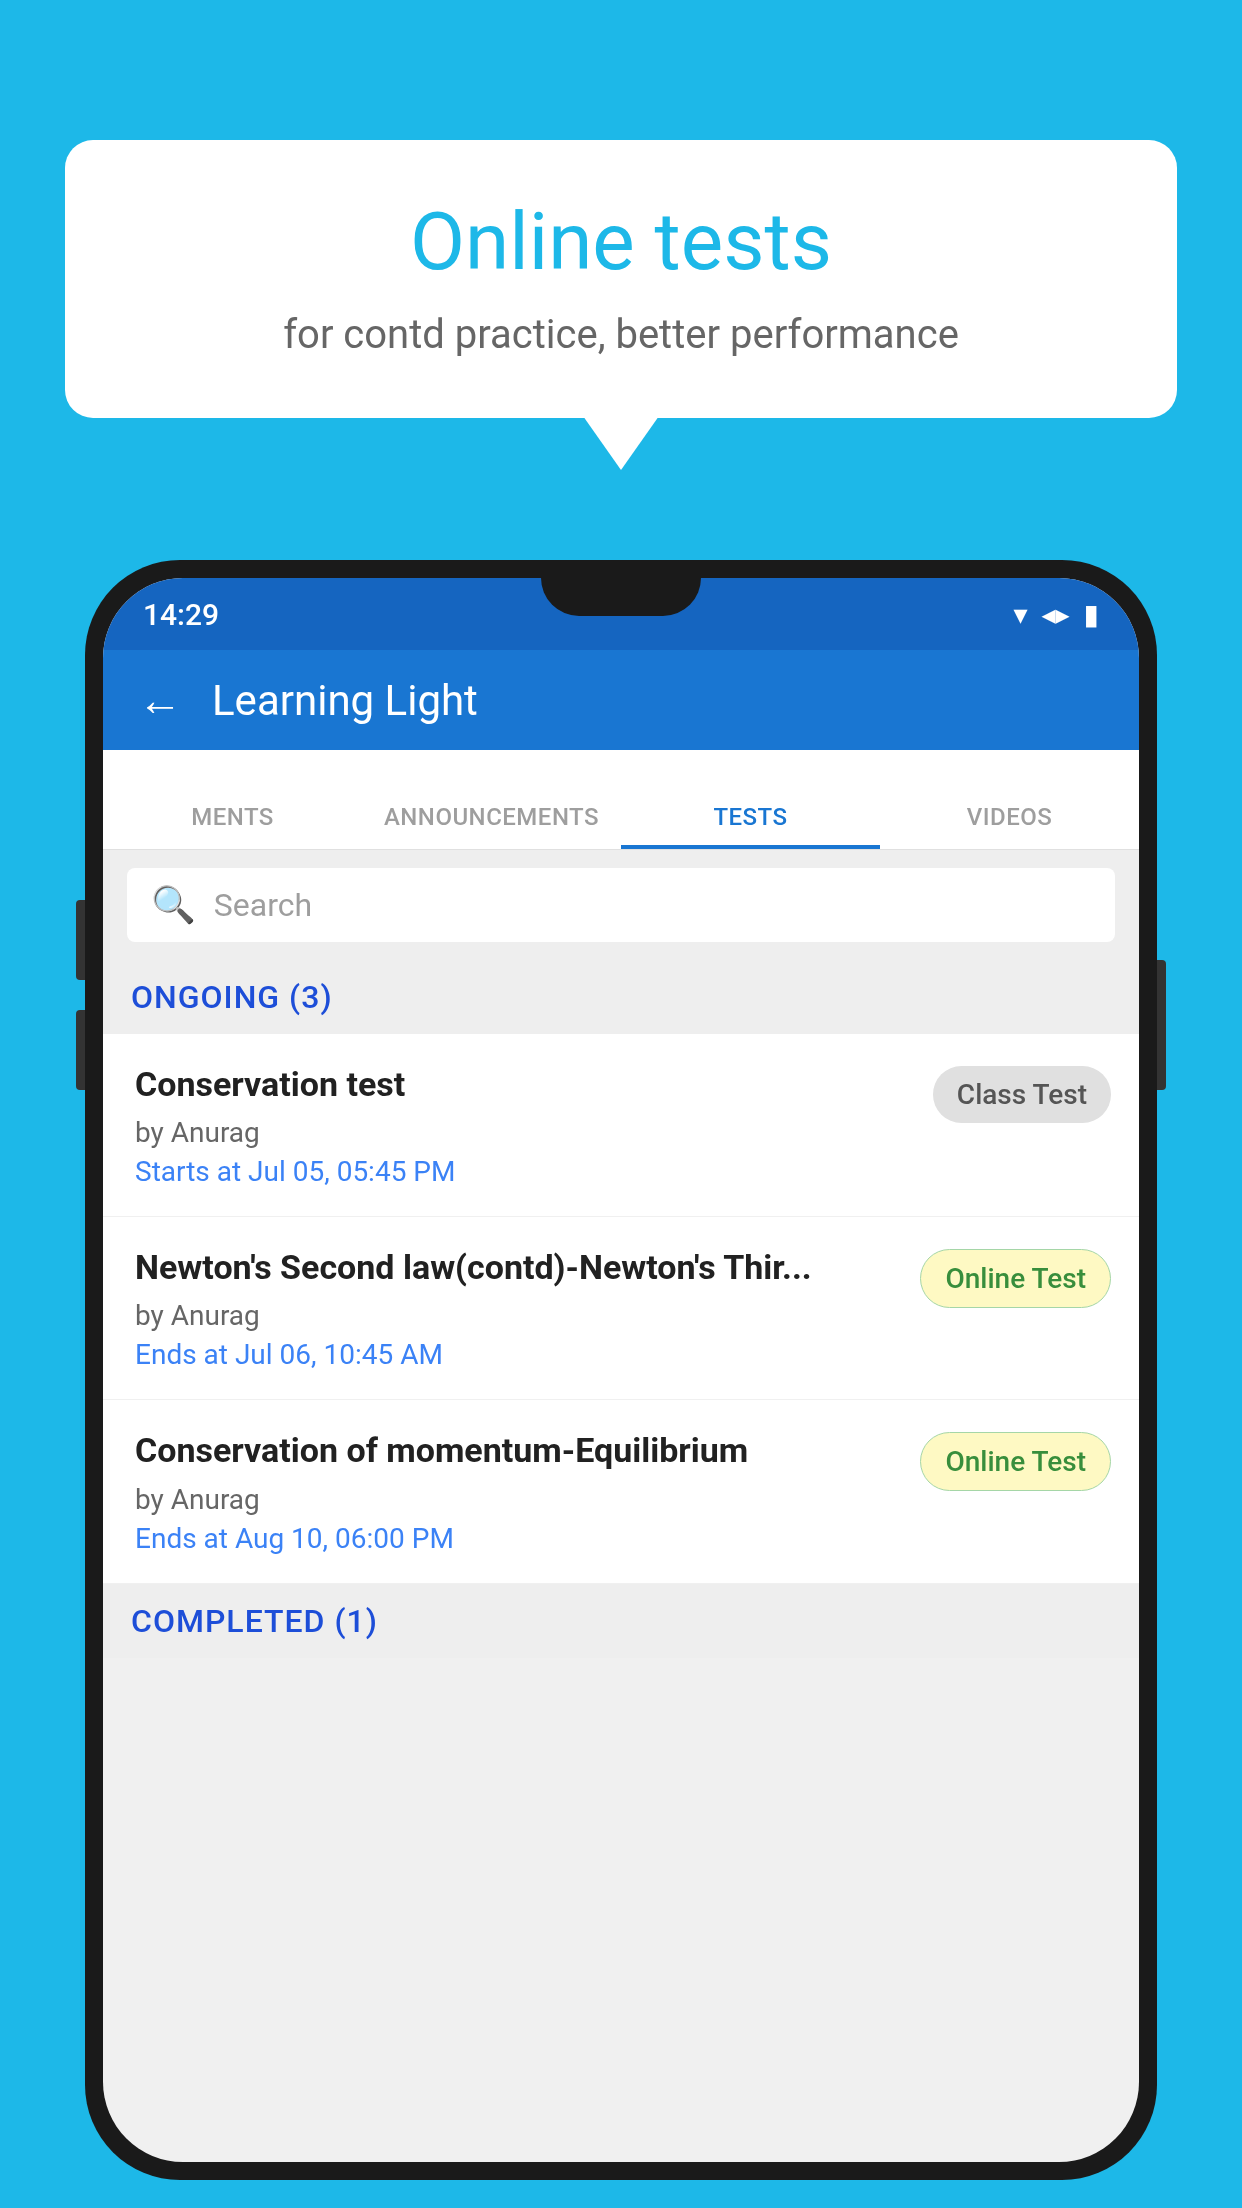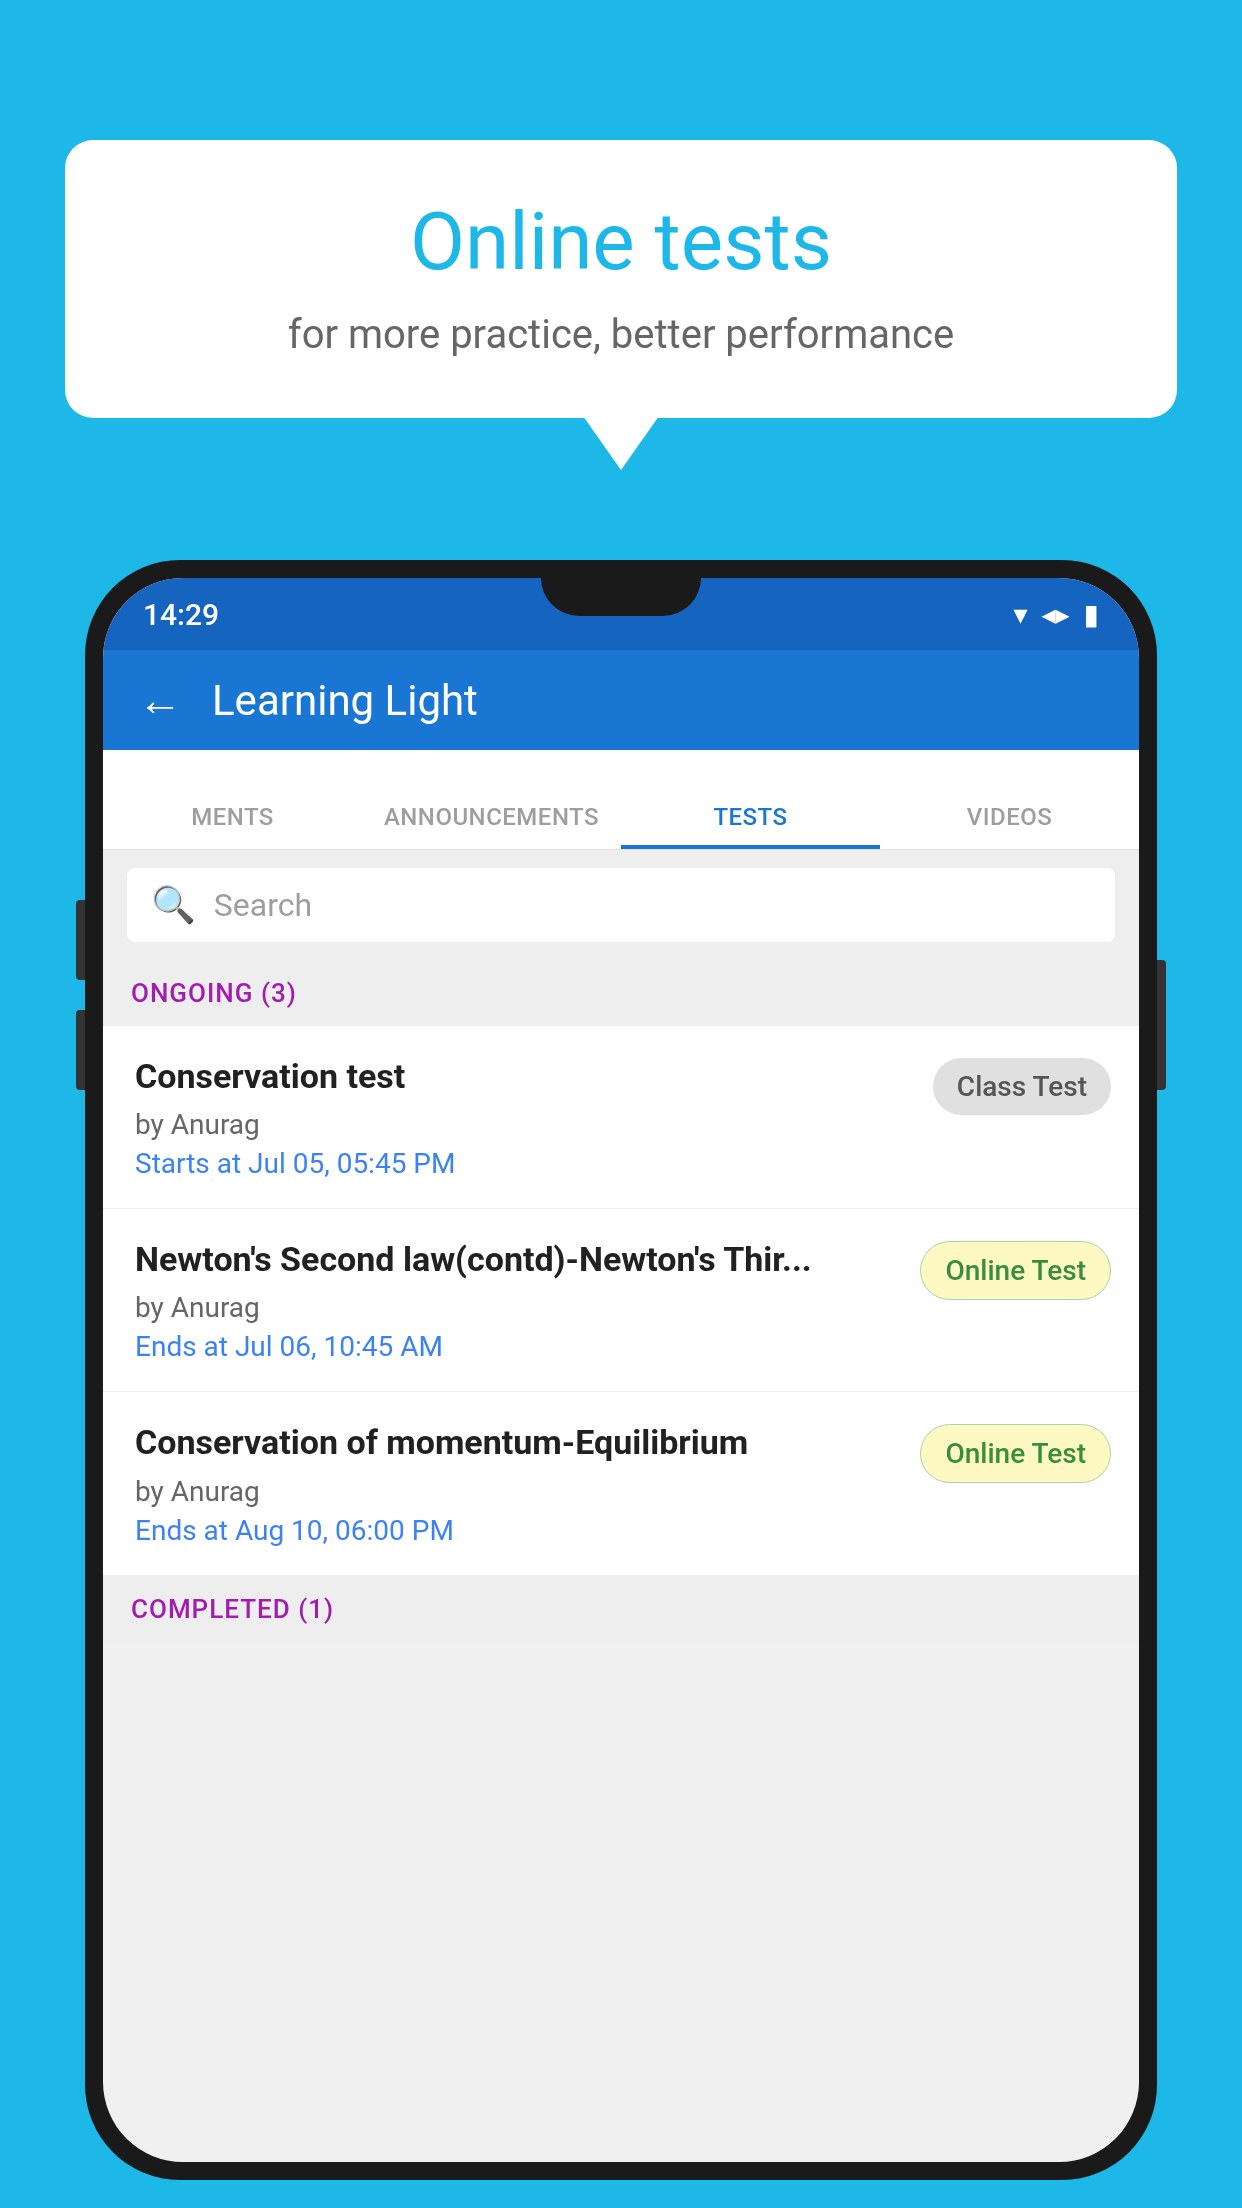--- a/index.html
+++ b/index.html
@@ -198,22 +198,22 @@
 
     .search-placeholder {
       font-size: 32px;
       color: #9E9E9E;
     }
 
     
     .section-header {
       background: #eeeeee;
       padding: 18px 28px;
-      font-size: 26px;
-      color: #a21caf;
+      font-size: 32px;
+      color: #1d4ed8;
       font-weight: 500;
       letter-spacing: 1px;
     }
 
     
     .test-list {
       background: white;
     }
 
     .test-item {
@@ -302,21 +302,21 @@
       height: calc(100% - 72px);
       overflow: hidden;
       position: relative;
     }
   </style>
 </head>
 <body>
 
 <div class="speech-bubble">
   <div class="bubble-title">Online tests</div>
-  <div class="bubble-subtitle">for more practice, better performance</div>
+  <div class="bubble-subtitle">for contd practice, better performance</div>
 </div>
 
 <div class="phone-wrapper">
   <div class="phone-outer">
     <div class="side-button-left"></div>
     <div class="side-button-left2"></div>
     <div class="side-button-right"></div>
     <div class="phone-inner">
       <div class="notch"></div>
 

